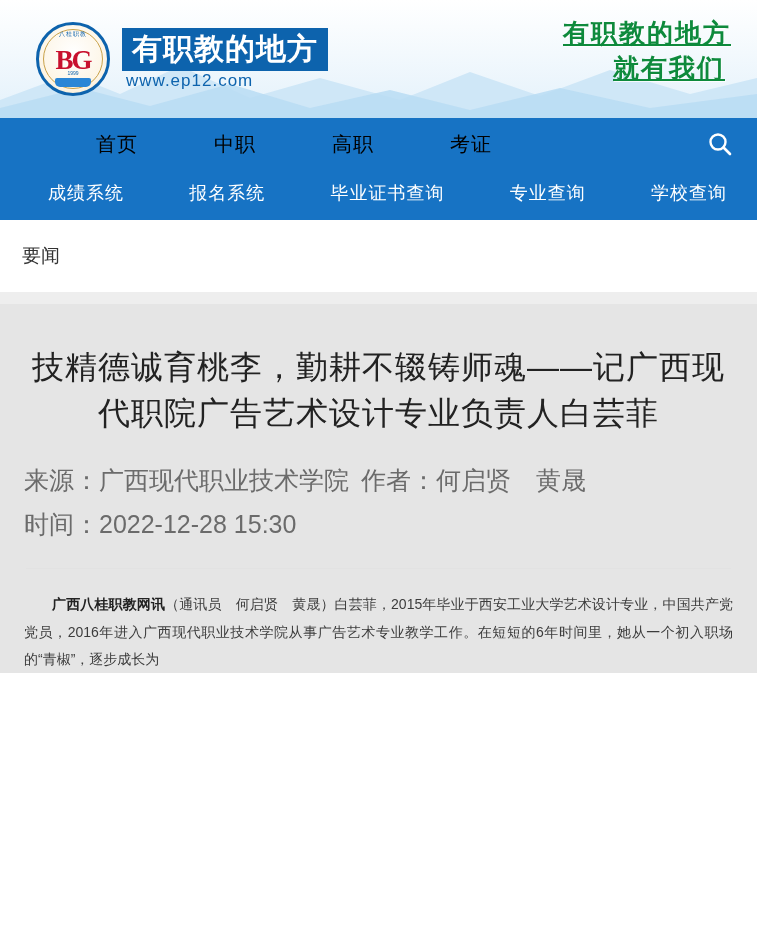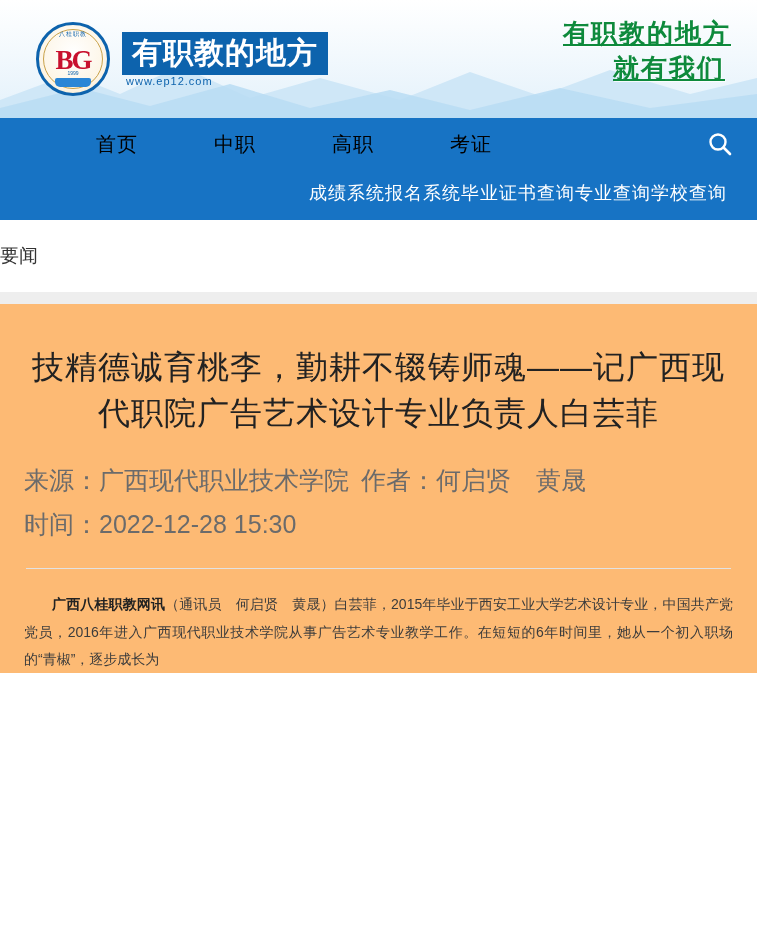--- a/index.html
+++ b/index.html
@@ -99,21 +99,21 @@
   .logo-title {
     background: #0d63ad;
     color: #ffffff;
     font-size: 30px;
     font-weight: bold;
     padding: 4px 10px 6px 10px;
     letter-spacing: 1px;
     line-height: 1.1;
   }
   .logo-url {
-    font-size: 11px;
+    font-size: 17px;
     color: #0d63ad;
     font-family: "Liberation Sans", sans-serif;
     letter-spacing: 1px;
     padding-left: 4px;
   }
   .slogan {
     position: absolute;
     right: 26px;
     top: 16px;
     text-align: right;
@@ -151,47 +151,48 @@
     position: absolute;
     right: 24px;
     top: 50%;
     transform: translateY(-50%);
     width: 26px; height: 26px;
     cursor: pointer;
   }
   .nav-row2 {
     display: flex;
     align-items: center;
-    justify-content: flex-end;
+    justify-content: space-between;
     height: 50px;
     padding: 0 30px 4px 48px;
   }
   .nav-row2 a {
     color: #fff;
     text-decoration: none;
     font-size: 18px;
     letter-spacing: 1px;
   }
 
   
   .crumb-bar {
     background: #ffffff;
     height: 72px;
     display: flex;
     align-items: center;
+    padding-left: 22px;
   }
   .crumb-bar span {
     font-size: 19px;
     color: #333;
   }
 
   
   .gap { height: 12px; background: #eeeeee; }
   .article {
-    background: #fdba74;
+    background: #e5e5e5;
     padding: 40px 24px 0 24px;
   }
   .art-title {
     text-align: center;
     font-size: 32px;
     line-height: 1.45;
     color: #222;
     font-weight: normal;
     letter-spacing: 1px;
   }

